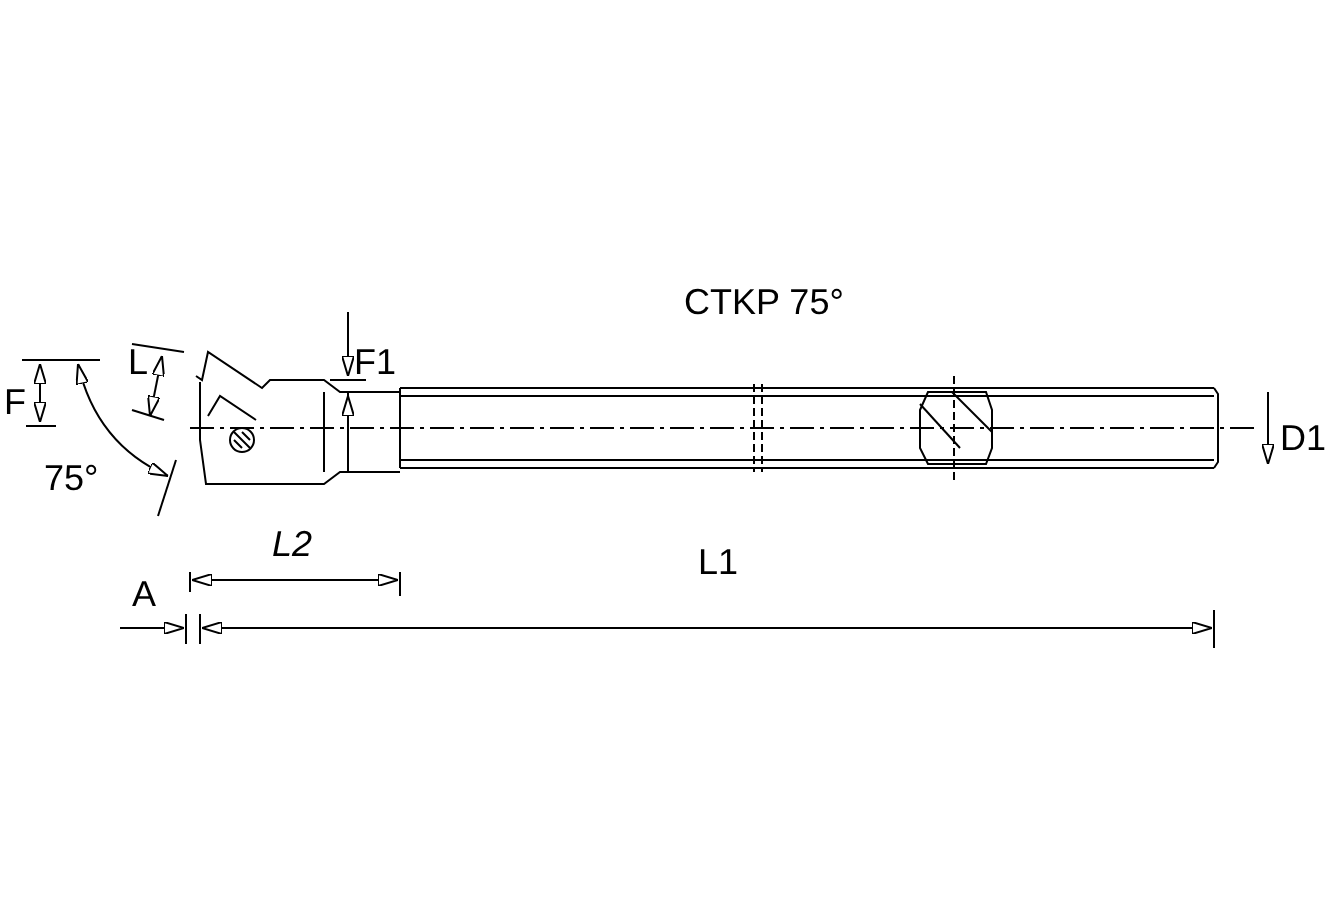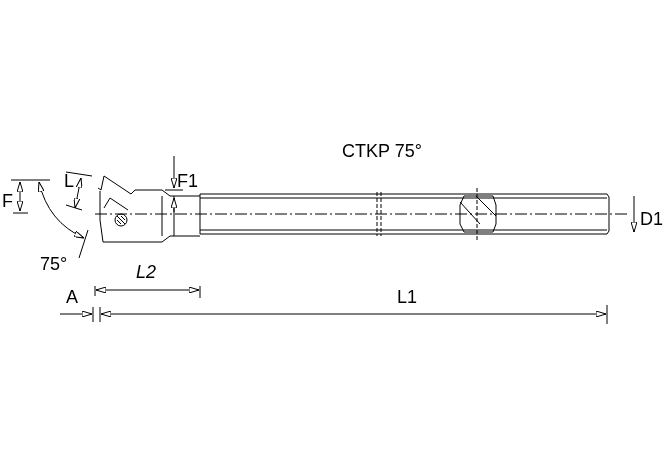--- a/index.html
+++ b/index.html
@@ -87,19 +87,19 @@
         <line x1="607" y1="305" x2="607" y2="324"></line>
         <line x1="60" y1="314" x2="92" y2="314" marker-end="url(#arr)"></line>
         <line x1="101" y1="314" x2="606" y2="314" marker-start="url(#arr)" marker-end="url(#arr)"></line>
       </g>
     </g>
   </svg>
 
   <div class="lbl" style="left:342px; top:142px;">CTKP 75°</div>
   <div class="lbl" style="left:2px; top:192px;">F</div>
   <div class="lbl" style="left:64px; top:172px;">L</div>
-  <div class="lbl" style="left:40px; top:230px;margin-top:25px;">75°</div>
+  <div class="lbl" style="left:22px; top:230px;">75°</div>
   <div class="lbl" style="left:177px; top:172px;">F1</div>
   <div class="lbl" style="left:640px; top:210px;text-align:right;">D1</div>
   <div class="lbl" style="left:66px; top:288px;">A</div>
   <div class="lbl" style="left:136px; top:263px;font-style:italic;">L2</div>
-  <div class="lbl" style="left:349px; top:288px;margin-left:48px;">L1</div>
+  <div class="lbl" style="left:349px; top:272px;">L1</div>
 </div>
 
 </body></html>

